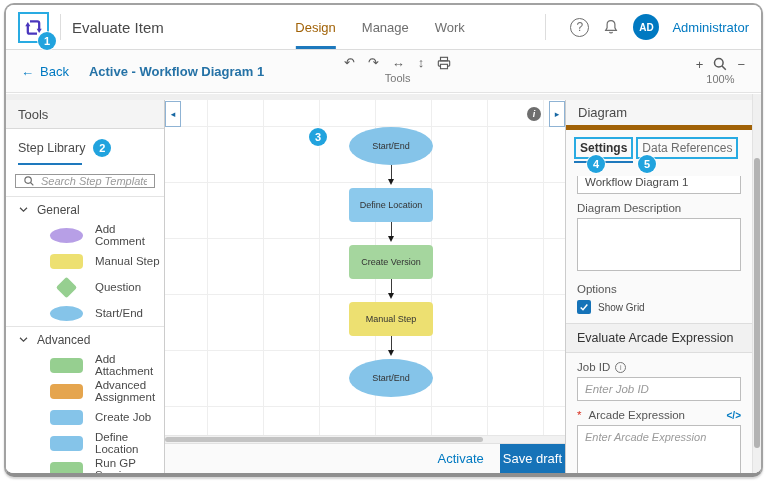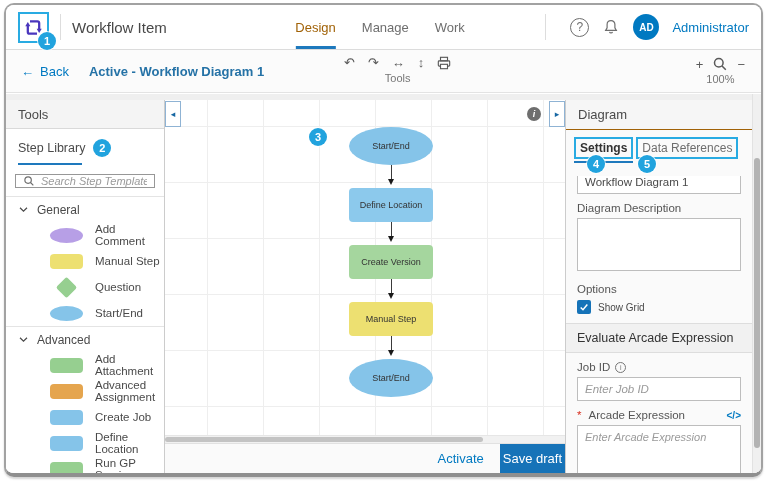--- a/index.html
+++ b/index.html
@@ -104,21 +104,21 @@
   .hscroll-thumb { position: absolute; left: 0; top: 1px; height: 5px; width: 318px;
     background: #c3c3c3; border-radius: 3px; }
   .canvas-footer { height: 30px; flex: none; background: #fafafa; border-top: 1px solid #e1e1e1;
     display: flex; align-items: center; justify-content: flex-end; gap: 16px; }
   .activate-link { font-size: 13px; color: #0079C1; cursor: pointer; }
   .save-btn { height: 30px; padding: 0 3px; background: #1673B8; color: #fff; border: none;
     font-size: 13px; font-family: inherit; cursor: pointer; }
   
   .panel { flex: 1; background: #fafafa; display: flex; flex-direction: column;
     overflow: hidden; padding-right: 9px; position: relative; }
-  .panel-head { height: 30px; flex: none; background: #f6f6f6; border-bottom: 1px solid #a16207;
+  .panel-head { height: 30px; flex: none; background: #f6f6f6; border-bottom: 5px solid #a16207;
     display: flex; align-items: center; padding: 0 12px; font-size: 13px; color: #4a4a4a; }
   .panel-tabs { display: flex; gap: 3px; padding: 7px 8px 0; position: relative; height: 46px; flex: none; }
   .ptab { font-size: 12px; color: #6e6e6e; padding: 2px 4px; border: 2px solid #29ABE2;
     background: transparent; height: 22px; white-space: nowrap; cursor: pointer; }
   .ptab.active { color: #323232; font-weight: bold; position: relative; }
   .ptab.active::after { content: ""; position: absolute; left: -2px; right: -2px; bottom: -6px;
     height: 2px; background: #1E79BD; }
   .callout-4 { position: absolute; left: 21px; top: 25px; }
   .callout-5 { position: absolute; left: 72px; top: 25px; }
   .panel-body { flex: 1; display: flex; flex-direction: column; overflow: hidden; justify-content: center; }
@@ -160,21 +160,21 @@
         <path d="M8 5 h8.5 a2 2 0 0 1 2 2 v7" fill="none" stroke="#4A36BD" stroke-width="2.6"></path>
         <polygon points="15.6,13.4 21.4,13.4 18.5,18.2" fill="#4A36BD"></polygon>
         <path d="M16 19 h-8.5 a2 2 0 0 1 -2 -2 v-7" fill="none" stroke="#4A36BD" stroke-width="2.6"></path>
         <polygon points="2.6,10.6 8.4,10.6 5.5,5.8" fill="#4A36BD"></polygon>
       </svg>
       <div class="callout abs" style="right:-9px; bottom:-9px;">
           <span>1</span>
         </div>
     </div>
     <div class="hdr-divider"></div>
-    <div class="app-title">Workflow Item</div>
+    <div class="app-title">Evaluate Item</div>
     <div class="header-tabs">
       <div class="htab active">Design</div>
       <div class="htab">Manage</div>
       <div class="htab">Work</div>
     </div>
     <div class="hdr-right">
       <div class="hdr-divider"></div>
       <div class="help-icon">?</div>
       <svg width="18" height="18" viewBox="0 0 24 24">
         <path d="M12 3.5 c-3.2 0 -5.2 2.3 -5.2 5.2 v4.5 l-1.9 3.3 h14.2 l-1.9 -3.3 V8.7 c0 -2.9 -2 -5.2 -5.2 -5.2 z" fill="none" stroke="#6e6e6e" stroke-width="1.6"></path>

